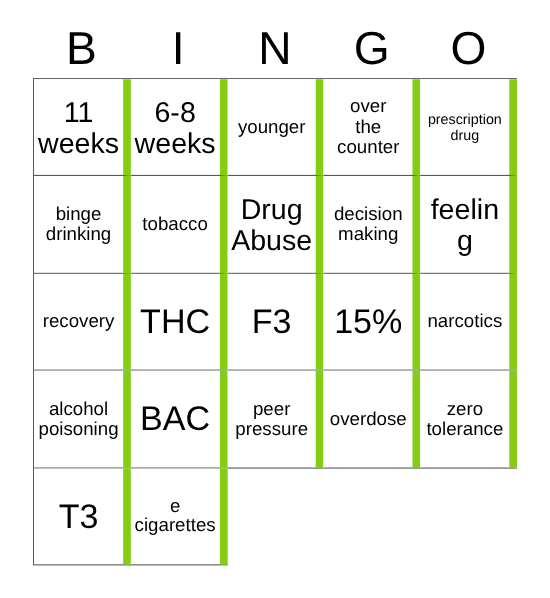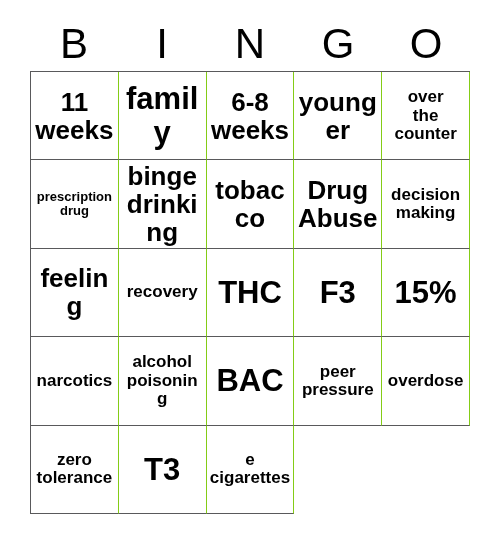--- a/index.html
+++ b/index.html
@@ -54,67 +54,63 @@
     height: 443px;
     border-top: 1px solid #59595b;
     border-left: 1px solid #59595b;
     box-sizing: border-box;
     display: grid;
     grid-template-columns: repeat(5, 1fr);
     grid-template-rows: repeat(5, 1fr);
     background: #ffffff;
   }
   .bingo-cell {
-    border-right: 1px solid #84cc16;
+    border-right: 7px solid #84cc16;
     border-bottom: 1px solid #59595b;
     box-sizing: border-box;
     display: flex;
     align-items: center;
     justify-content: center;
     text-align: center;
     padding: 2px 3px;
     background: #ffffff;
     overflow: hidden;
-    font-weight: bold;
   }
   .bingo-cell .cell-text {
     display: block;
     width: 100%;
     text-align: center;
     line-height: 1.08;
     color: #000000;
     word-wrap: break-word;
   }
 
   
   .size-xl .cell-text { font-size: 31px; }
   .size-lg .cell-text { font-size: 26px; }
-  .size-md .cell-text { font-size: 26px; }
+  .size-md .cell-text { font-size: 17px; }
   .size-sm .cell-text { font-size: 17px; }
   .size-xs .cell-text { font-size: 13px; }
 </style>
 </head>
 <body>
 
 <div id="bingo-card">
 
   <div id="header-row">
       <div class="header-letter">B</div>
       <div class="header-letter">I</div>
       <div class="header-letter">N</div>
       <div class="header-letter">G</div>
       <div class="header-letter">O</div>
     </div>
 
   <div id="bingo-grid">
       <div class="bingo-cell size-lg">
         <span class="cell-text">11<br>weeks</span>
-      </div>
-      <div class="bingo-cell size-xl">
-        <span class="cell-text">family</span>
       </div>
       <div class="bingo-cell size-lg">
         <span class="cell-text">6-8<br>weeks</span>
       </div>
       <div class="bingo-cell size-md">
         <span class="cell-text">younger</span>
       </div>
       <div class="bingo-cell size-sm">
         <span class="cell-text">over<br>the<br>counter</span>
       </div>

